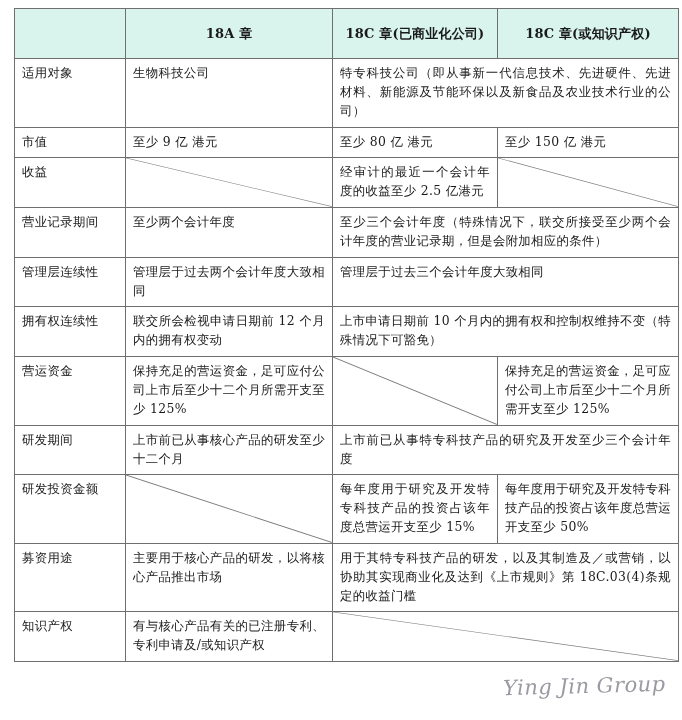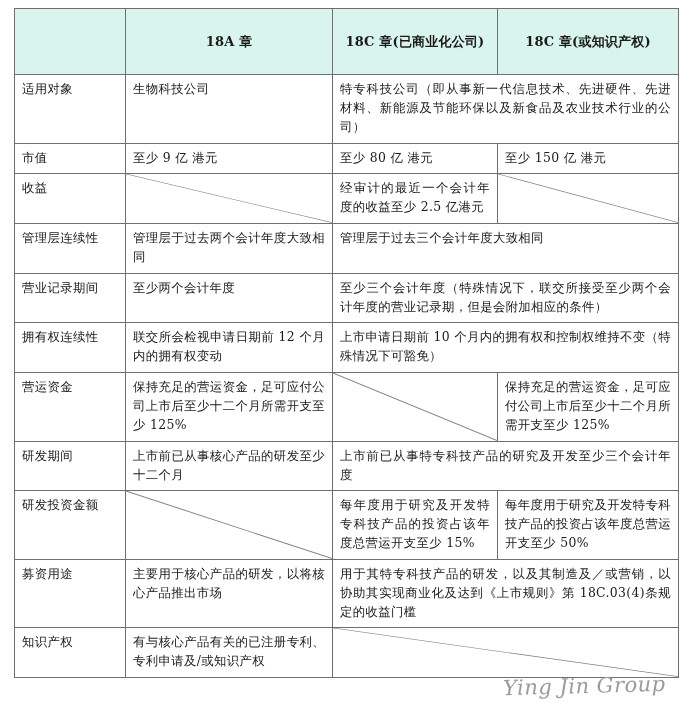--- a/index.html
+++ b/index.html
@@ -42,21 +42,21 @@
     background-clip: padding-box;
   }
   table.cmp thead th {
     background: #d8f4ec;
     text-align: center;
     vertical-align: middle;
     font-weight: bold;
     font-size: 13px;
     height: 41px;
     letter-spacing: 0.2px;
-    padding: 12px 4px;
+    padding: 4px 4px;
   }
   table.cmp thead th.blank { background: #d8f4ec; }
 
   td.label {
     letter-spacing: 1.2px;
     white-space: nowrap;
     padding-left: 9px;
     margin-left: 36px;
   }
   td.body {
@@ -139,32 +139,32 @@
         </td>
         <td class="body">经审计的最近一个会计年度的收益至少 2.5 亿港元</td>
         <td class="empty">
           <svg viewBox="0 0 100 100" preserveAspectRatio="none">
             <line x1="0" y1="0" x2="100" y2="100"></line>
           </svg>
         </td>
       </tr>
 
       <tr>
+        <td class="label">营业记录期间</td>
+        <td class="body">至少两个会计年度</td>
+        <td class="body just" colspan="2">至少三个会计年度（特殊情况下，联交所接受至少两个会计年度的营业记录期，但是会附加相应的条件）</td>
+      </tr>
+
+      <tr>
         <td class="label">管理层连续性</td>
         <td class="body">管理层于过去两个会计年度大致相同</td>
         <td class="body" colspan="2">管理层于过去三个会计年度大致相同</td>
       </tr>
 
       <tr>
-        <td class="label">营业记录期间</td>
-        <td class="body">至少两个会计年度</td>
-        <td class="body just" colspan="2">至少三个会计年度（特殊情况下，联交所接受至少两个会计年度的营业记录期，但是会附加相应的条件）</td>
-      </tr>
-
-      <tr>
         <td class="label">拥有权连续性</td>
         <td class="body">联交所会检视申请日期前 12 个月内的拥有权变动</td>
         <td class="body just" colspan="2">上市申请日期前 10 个月内的拥有权和控制权维持不变（特殊情况下可豁免）</td>
       </tr>
 
       <tr>
         <td class="label">营运资金</td>
         <td class="body just">保持充足的营运资金，足可应付公司上市后至少十二个月所需开支至少 125%</td>
         <td class="empty">
           <svg viewBox="0 0 100 100" preserveAspectRatio="none">

